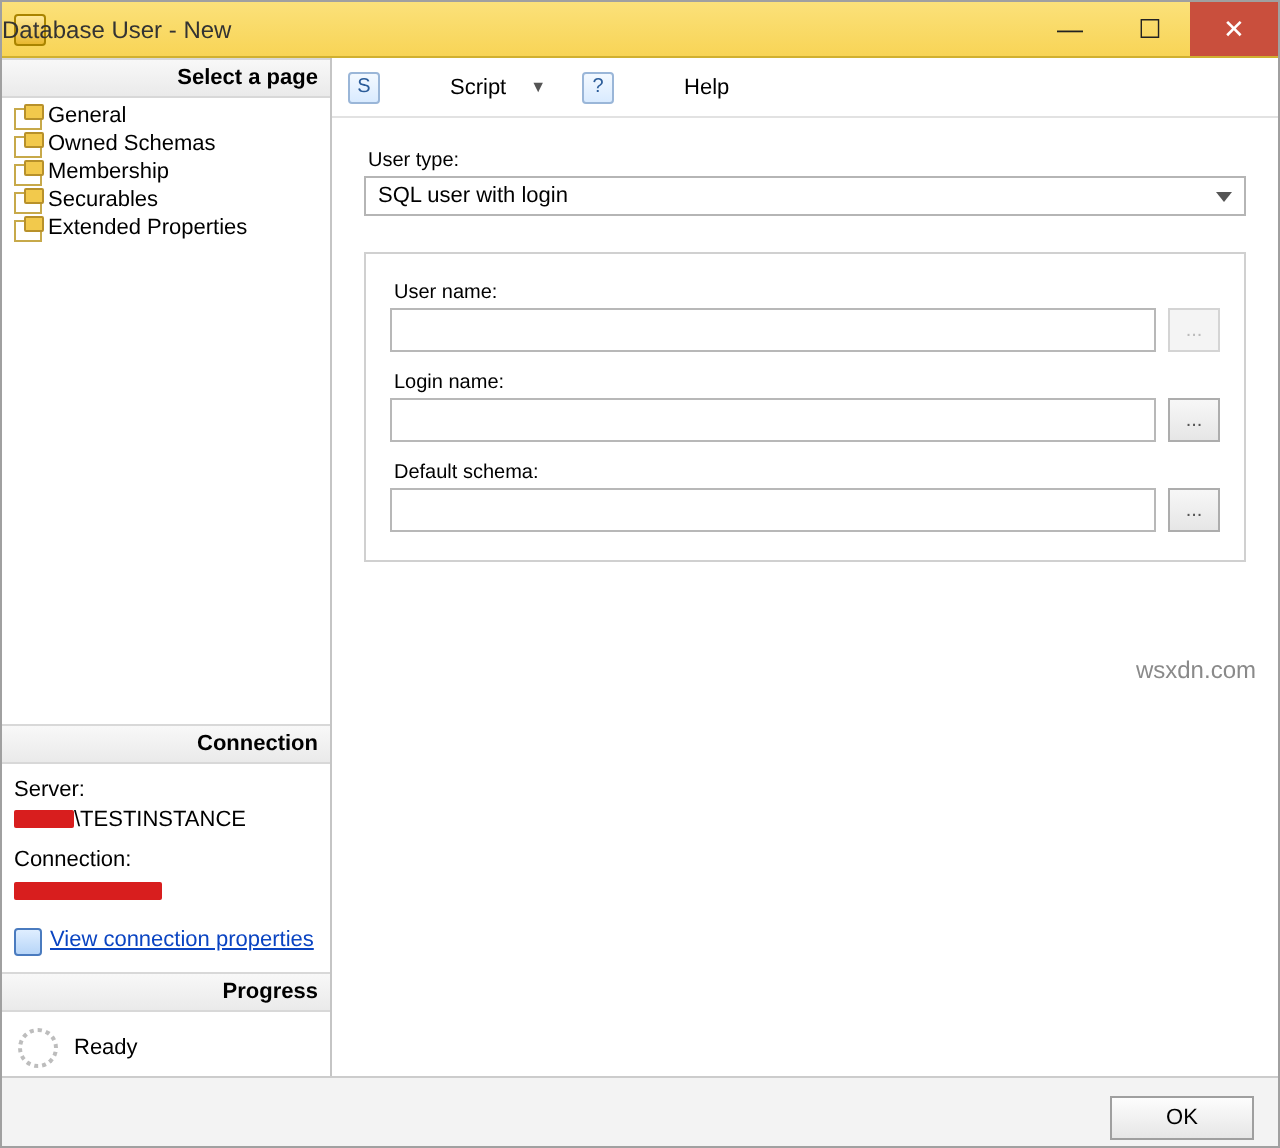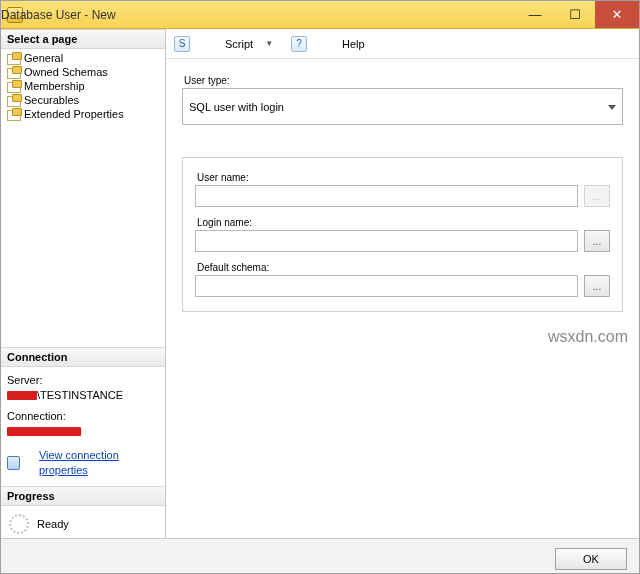--- a/index.html
+++ b/index.html
@@ -67,20 +67,21 @@
     display: flex;
     flex-direction: column;
   }
   .section-header {
     background: linear-gradient(#f8f8f8, #eaeaea);
     border-top: 1px solid #d8d8d8;
     border-bottom: 1px solid #d8d8d8;
     padding: 3px 6px;
     font-weight: bold;
     font-size: 11px;
+    text-align: right;
   }
   .page-list {
     padding: 2px 0 8px 4px;
     flex: 0 0 auto;
   }
   .page-item {
     display: flex;
     align-items: center;
     padding: 1px 2px;
     gap: 3px;
@@ -117,21 +118,21 @@
   .redact {
     display: inline-block;
     height: 9px;
     background: #d81e1e;
     border-radius: 1px;
     vertical-align: middle;
   }
   .link-row {
     display: flex;
     align-items: center;
-    gap: 19px;
+    gap: 4px;
     margin-top: 10px;
   }
   .link-icon {
     width: 14px; height: 14px;
     border: 1px solid #4a7bbf;
     background: linear-gradient(#dfeeff,#b7d5f8);
     border-radius: 2px;
   }
   .link-text {
     color: #0a44c2;
@@ -179,40 +180,40 @@
   }
   .panel {
     padding: 14px 16px 8px 16px;
   }
   .field-label {
     font-size: 10px;
     margin: 2px 0 2px 2px;
   }
   .combo {
     width: 100%;
-    height: 37px;
+    height: 20px;
     border: 1px solid #b5b5b5;
     background: #fff;
     display: flex;
     align-items: center;
     padding: 0 6px;
     position: relative;
   }
   .combo::after {
     content: "";
     position: absolute;
     right: 6px; top: 50%;
     margin-top: -2px;
     border-left: 4px solid transparent;
     border-right: 4px solid transparent;
     border-top: 5px solid #555;
   }
   .group {
     border: 1px solid #d0d0d0;
-    margin-top: 32px;
+    margin-top: 18px;
     padding: 12px 12px 14px 12px;
   }
   .row {
     margin-bottom: 10px;
   }
   .row:last-child { margin-bottom: 0; }
   .input-row {
     display: flex;
     gap: 6px;
   }
@@ -260,21 +261,21 @@
     font-size: 11px;
     display: flex;
     align-items: center;
     justify-content: center;
     cursor: pointer;
   }
   .watermark {
     position: absolute;
     right: 12px;
     top: 328px;
-    font-size: 16px;
+    font-size: 12px;
     color: #8a8a8a;
     font-family: Arial, sans-serif;
   }
 </style>
 </head>
 <body>
 
 <div class="titlebar">
   <div class="app-icon"></div>
   <div class="title">Database User - New</div>

